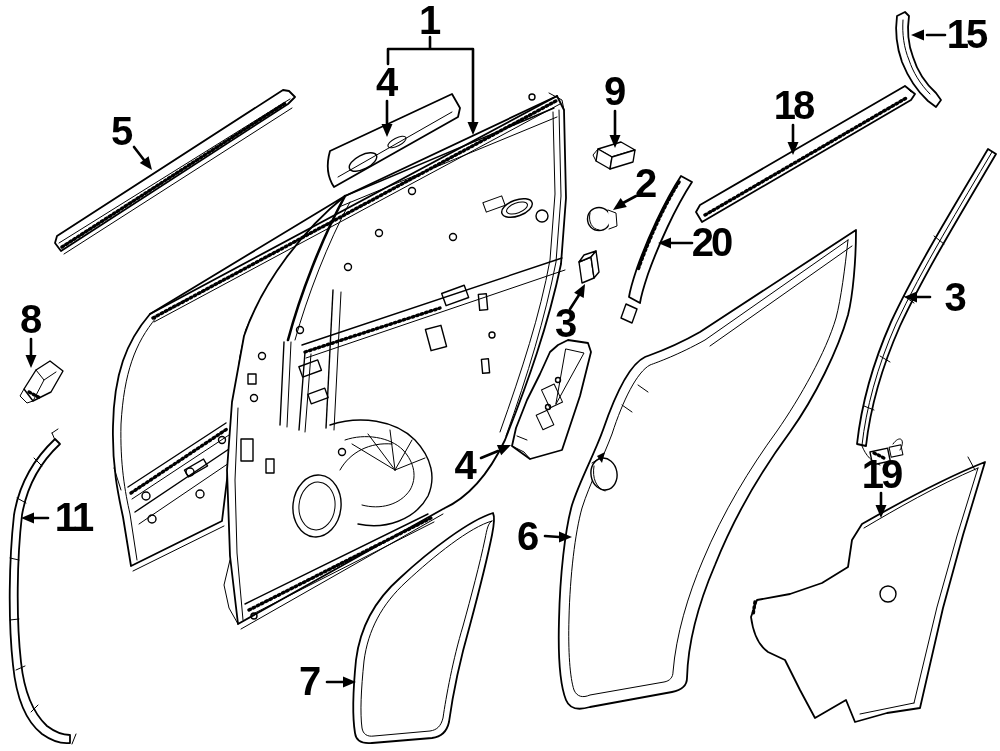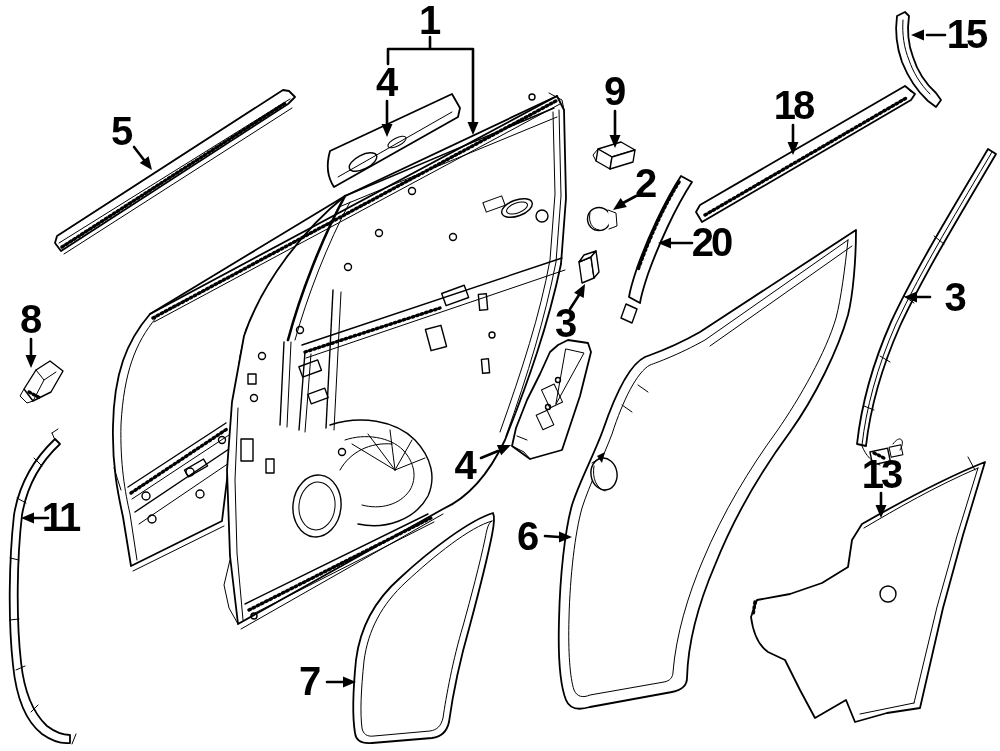--- a/index.html
+++ b/index.html
@@ -275,20 +275,20 @@
   <span style="left:430px;top:20px">1</span>
   <span style="left:646px;top:183px">2</span>
   <span style="left:566px;top:323px">3</span>
   <span style="left:387px;top:82px">4</span>
   <span style="left:122px;top:131px">5</span>
   <span style="left:528px;top:536px">6</span>
   <span style="left:310px;top:681px">7</span>
   <span style="left:31px;top:319px">8</span>
   <span style="left:615px;top:91px">9</span>
   <span class="two" style="left:464px;top:465px">4</span>
-  <span class="two" style="left:60px;top:517px">11</span>
+  <span class="two" style="left:73px;top:517px">11</span>
   <span class="two" style="left:954px;top:297px">3</span>
   <span class="two" style="left:711px;top:242px">20</span>
   <span class="two" style="left:793px;top:105px">18</span>
   <span class="two" style="left:966px;top:34px">15</span>
-  <span class="two" style="left:881px;top:474px">13</span>
+  <span class="two" style="left:881px;top:474px">19</span>
 </div>
 </div>
 
 </body></html>

